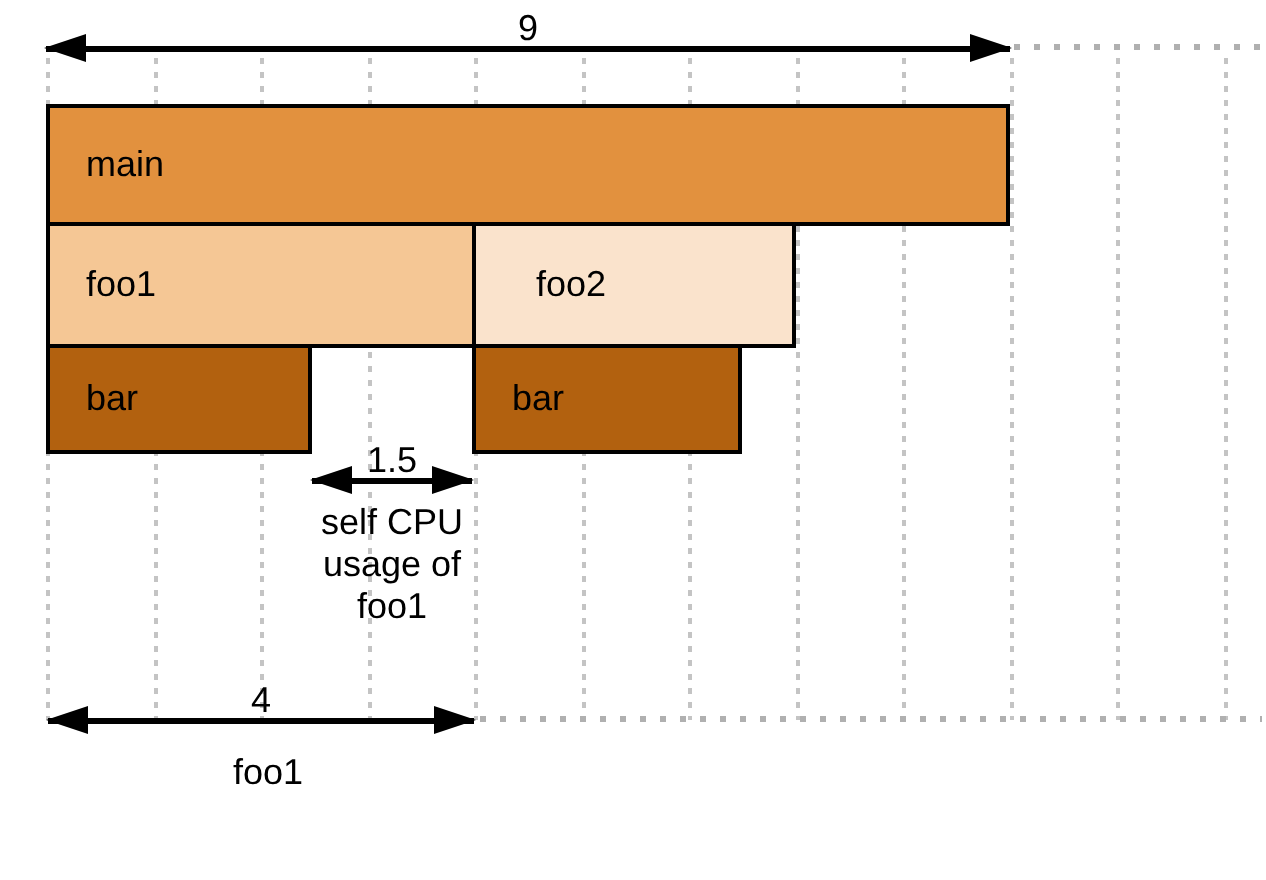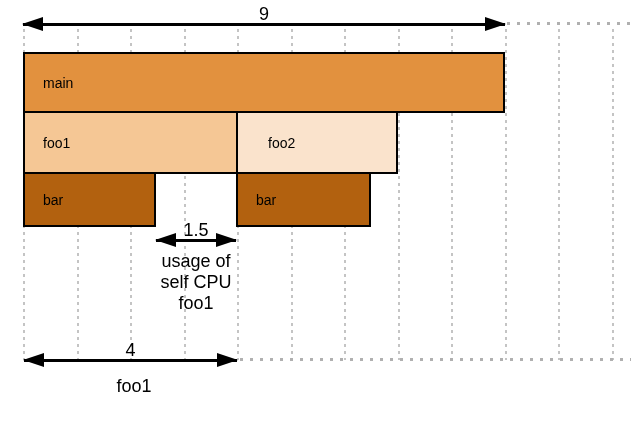--- a/index.html
+++ b/index.html
@@ -14,21 +14,21 @@
   }
   .hdots{
     position:absolute;height:3px;
     background:repeating-linear-gradient(90deg,#b0b0b0 0 3px,transparent 3px 10px);
   }
   .hdots.top{left:507px;width:124px;top:22px;}
   .hdots.bottom{left:240px;width:391px;top:358px;}
   
   .bar{
     position:absolute;border:2px solid #000;box-sizing:border-box;
-    display:flex;align-items:center;font-size:14px;
+    display:flex;align-items:center;font-size:18px;
   }
   .bar .lbl{padding-left:18px;}
   .bar.main{left:23px;top:52px;width:482px;height:61px;}
   .bar.foo1{left:23px;top:111px;width:215px;height:63px;}
   .bar.foo2{left:236px;top:111px;width:162px;height:63px;}
   .bar.barL{left:23px;top:172px;width:133px;height:55px;}
   .bar.barR{left:236px;top:172px;width:135px;height:55px;}
   
   .dim{position:absolute;}
   .dim .shaft{position:absolute;left:0;right:0;top:6px;height:3px;background:#000;}
@@ -106,22 +106,22 @@
   </div>
 
   <div class="dim total4">
     <span class="val">4</span>
     <span class="shaft"></span>
     <span class="ah l"></span>
     <span class="ah r"></span>
   </div>
 
   <div class="caption self">
+    <div>self CPU</div>
     <div>usage of</div>
-    <div>self CPU</div>
     <div>foo1</div>
   </div>
 
   <div class="caption total">
     <div>foo1</div>
   </div>
 
 </div>
 
 </body></html>

